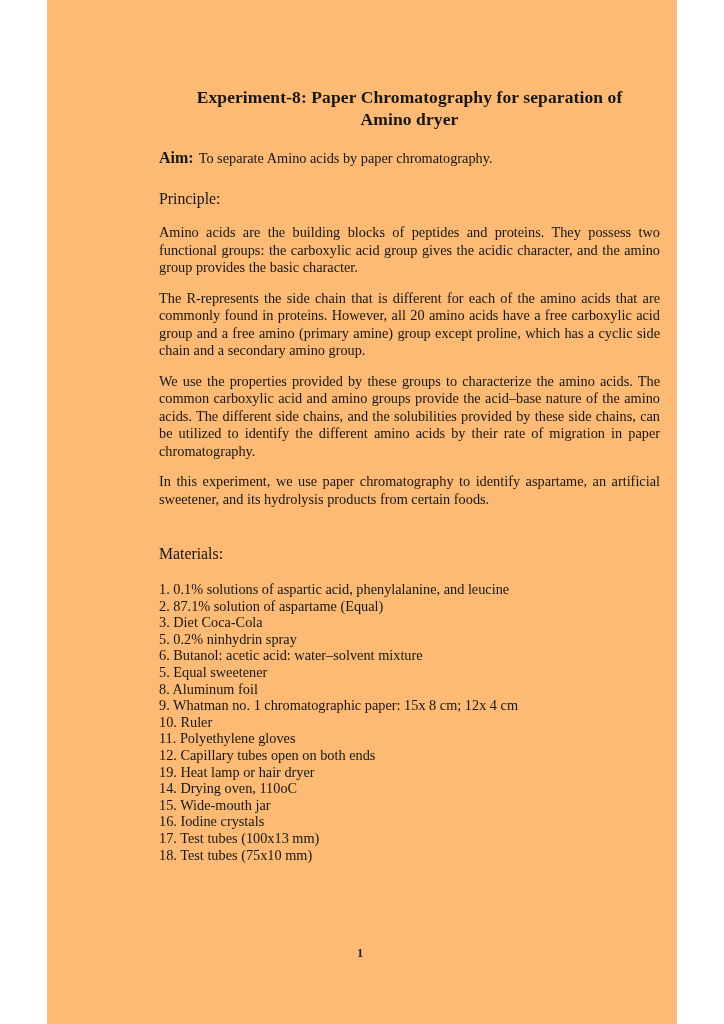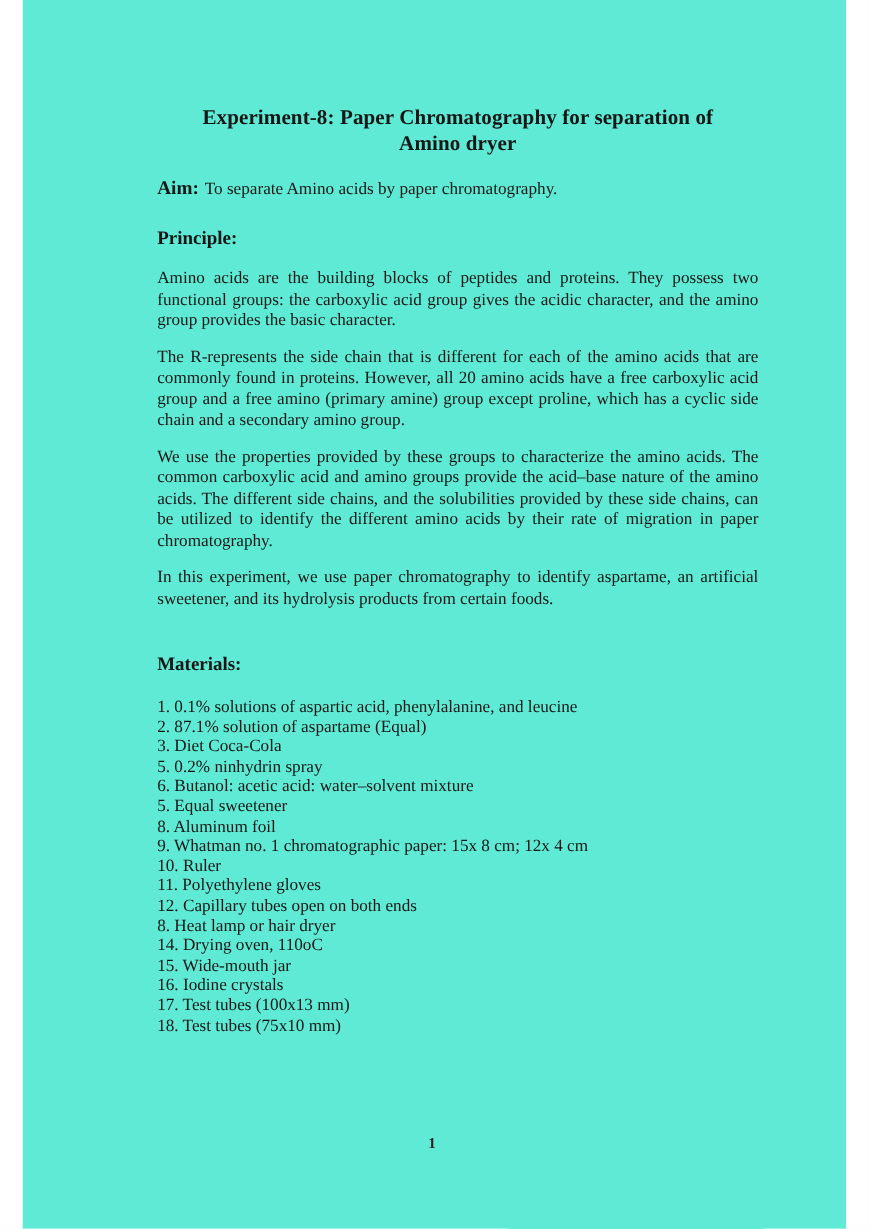--- a/index.html
+++ b/index.html
@@ -1,21 +1,21 @@
 <!DOCTYPE html>
 <html><head>
 <meta charset="utf-8">
 <style>
   * { margin: 0; padding: 0; box-sizing: border-box; }
   html, body { background: #ffffff; }
   .page {
     position: relative;
-    width: 686px;
+    width: 630px;
     height: 1024px;
-    background: #5eead4;
+    background: #fdba74;
     font-family: "Liberation Serif", "DejaVu Serif", serif;
     color: #161616;
     overflow: hidden;
     margin: 0 auto;
   }
   .content {
     position: absolute;
     left: 112px;
     top: 0;
     width: 501px;
@@ -32,21 +32,21 @@
     margin-top: 19px;
     font-size: 14.3px;
     line-height: 18px;
   }
   .aim-label {
     font-weight: bold;
     font-size: 16px;
     margin-right: 5px;
   }
   .section-heading {
-    font-weight: bold;
+    font-weight: normal;
     font-size: 15.8px;
     line-height: 20px;
   }
   .heading-principle { margin-top: 22px; }
   .heading-materials { margin-top: 36px; }
   .paragraphs .para {
     margin-top: 13px;
     font-size: 14.3px;
     line-height: 17.5px;
     text-align: justify;
@@ -102,21 +102,21 @@
         <li class="material-item">2. 87.1% solution of aspartame (Equal)</li>
         <li class="material-item">3. Diet Coca-Cola</li>
         <li class="material-item">5. 0.2% ninhydrin spray</li>
         <li class="material-item">6. Butanol: acetic acid: water–solvent mixture</li>
         <li class="material-item">5. Equal sweetener</li>
         <li class="material-item">8. Aluminum foil</li>
         <li class="material-item">9. Whatman no. 1 chromatographic paper: 15x 8 cm; 12x 4 cm</li>
         <li class="material-item">10. Ruler</li>
         <li class="material-item">11. Polyethylene gloves</li>
         <li class="material-item">12. Capillary tubes open on both ends</li>
-        <li class="material-item">8. Heat lamp or hair dryer</li>
+        <li class="material-item">19. Heat lamp or hair dryer</li>
         <li class="material-item">14. Drying oven, 110oC</li>
         <li class="material-item">15. Wide-mouth jar</li>
         <li class="material-item">16. Iodine crystals</li>
         <li class="material-item">17. Test tubes (100x13 mm)</li>
         <li class="material-item">18. Test tubes (75x10 mm)</li>
       </ul>
 
   </div>
 
   <div class="page-number">1</div>

